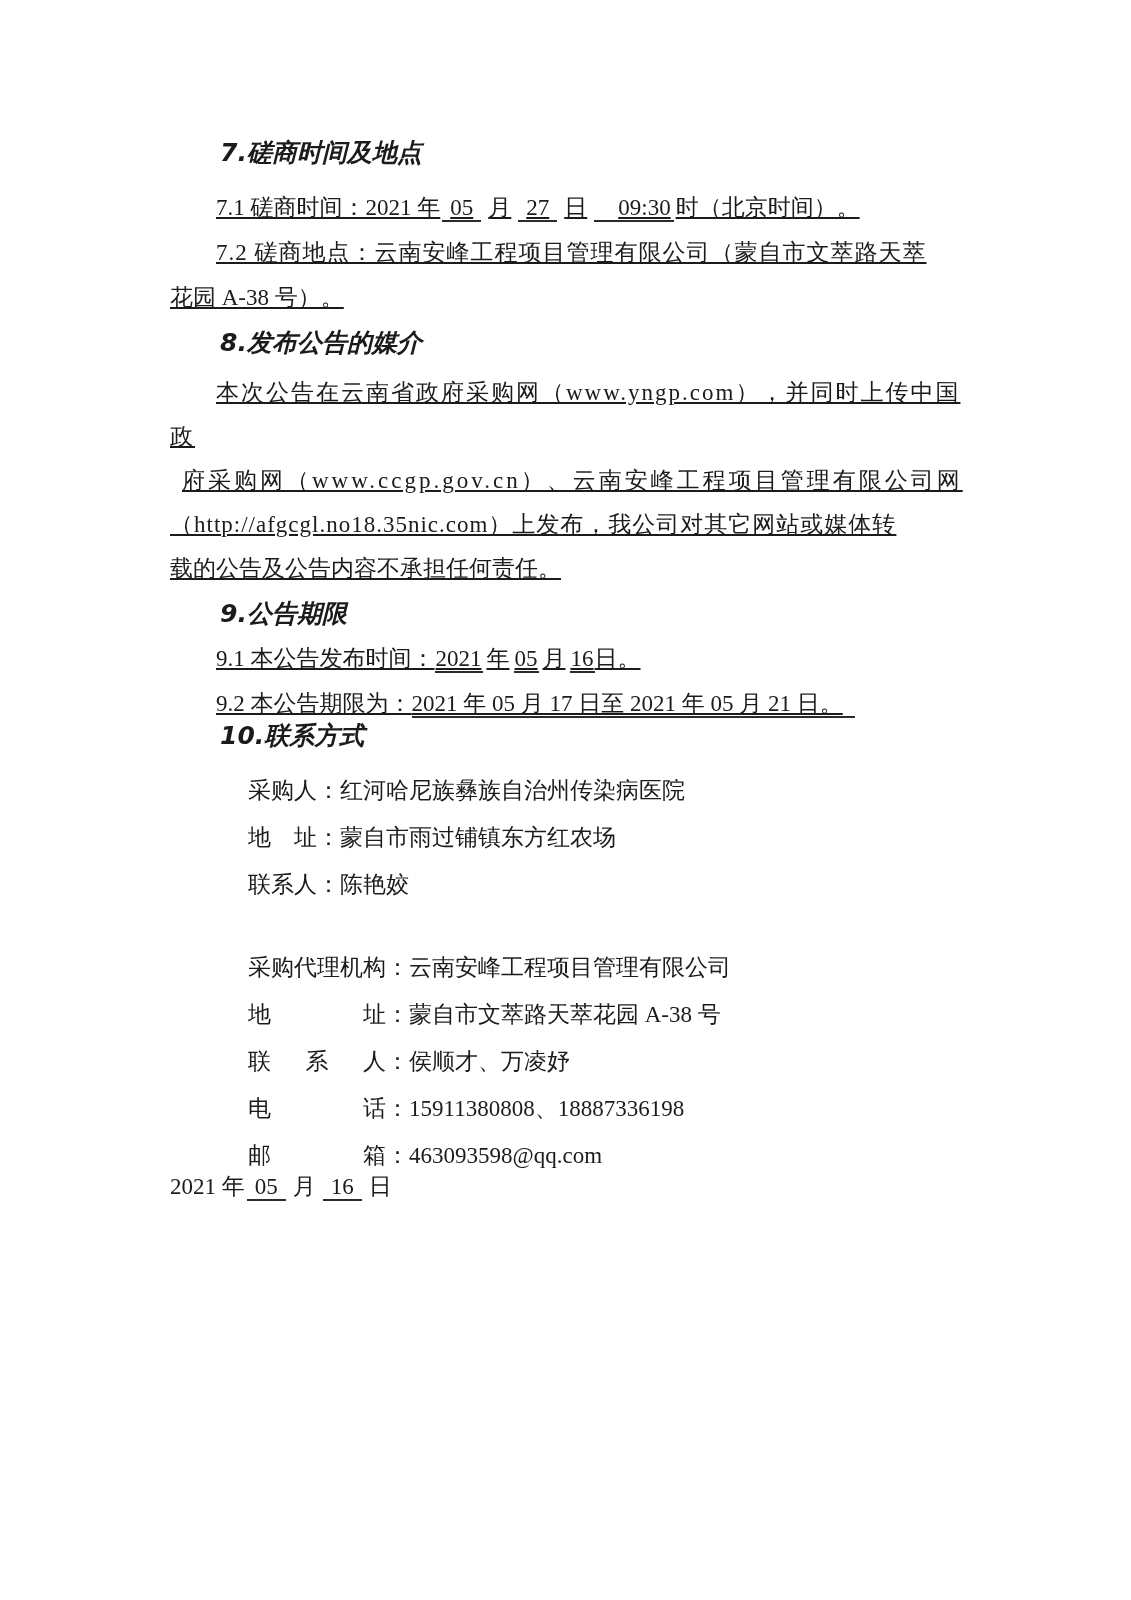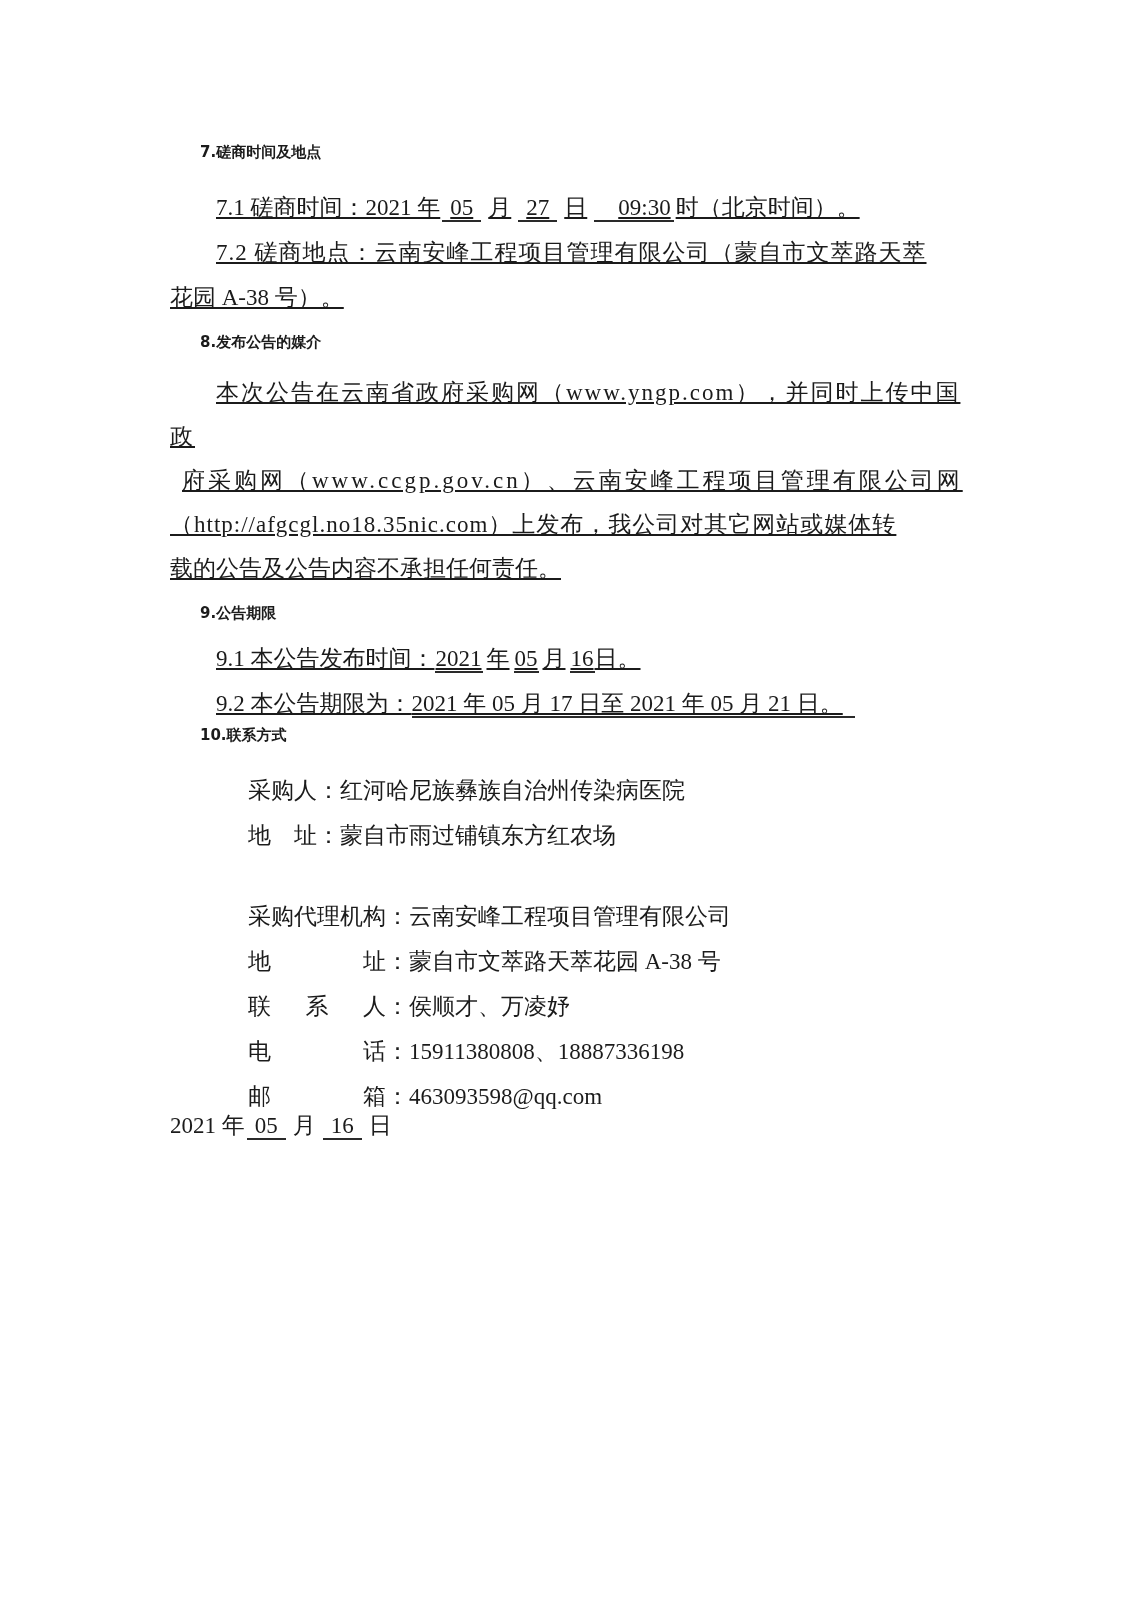--- a/index.html
+++ b/index.html
@@ -15,24 +15,25 @@
     background: #ffffff;
     overflow: hidden;
   }
   .content {
     padding: 130px 166px 0 170px; 
     font-size: 23px;
   }
   .hd {
     font-family: "DejaVu Sans", "Liberation Sans", sans-serif;
     font-weight: 700;
-    font-size: 15px;
+    font-size: 25px;
     line-height: 45px;
     text-indent: 2em;
     margin: 0;
+    font-style: italic;
   }
   .line {
     line-height: 45px;
     text-indent: 2em;
     margin: 0;
     text-decoration: underline;
   }
   .cont { text-indent: 0; }           
   .para .line { line-height: 44px; text-indent: 0; }
   .para .first { text-indent: 2em; }
@@ -47,20 +48,21 @@
   .ul { padding-right: 12px; }                     
   .sp  { margin: 0 5px; }
   .spt { margin: 0 4px; }
   
   .crow { line-height: 45px; padding-left: 78px; }
   .lbl {
     display: inline-block;
     text-align: justify;
     text-align-last: justify;
     vertical-align: baseline;
+    font-family: Liberation Mono, monospace;
   }
   .l3 { width: 3em; }
   .l6 { width: 6em; }
   .mt10 { margin-top: 10px; }
   .mt6  { margin-top: 6px; }
   .mtn13 { margin-top: -13px; }
   .mt36 { margin-top: 36px; }
   .dateline {
     line-height: 45px;
     margin-top: -16px;
@@ -95,20 +97,21 @@
 
     <p class="line"><span>9.1 本公告发布时间：</span><span class="u ut">2021</span><span class="spt">年</span><span class="u ut">05</span><span class="spt">月</span><span class="u ut">16</span><span>日。</span></p>
 
     <p class="line"><span>9.2 本公告期限为：</span><span class="u ul">2021 年 05 月 17 日至 2021 年 05 月 21 日。</span></p>
 
     <p class="hd mtn13">10.联系方式</p>
 
     <div>
       <div class="crow mt10"><span class="lbl l3">采购人</span><span>：</span><span>红河哈尼族彝族自治州传染病医院</span></div>
       <div class="crow"><span class="lbl l3">地址</span><span>：</span><span>蒙自市雨过铺镇东方红农场</span></div>
+      <div class="crow"><span class="lbl l3">联系人</span><span>：</span><span>陈艳姣</span></div>
     </div>
 
     <div>
       <div class="crow mt36"><span class="lbl l6">采购代理机构</span><span>：</span><span>云南安峰工程项目管理有限公司</span></div>
       <div class="crow"><span class="lbl l6">地址</span><span>：</span><span>蒙自市文萃路天萃花园 A-38 号</span></div>
       <div class="crow"><span class="lbl l6">联系人</span><span>：</span><span>侯顺才、万凌妤</span></div>
       <div class="crow"><span class="lbl l6">电话</span><span>：</span><span>15911380808、18887336198</span></div>
       <div class="crow"><span class="lbl l6">邮箱</span><span>：</span><span>463093598@qq.com</span></div>
     </div>
 

